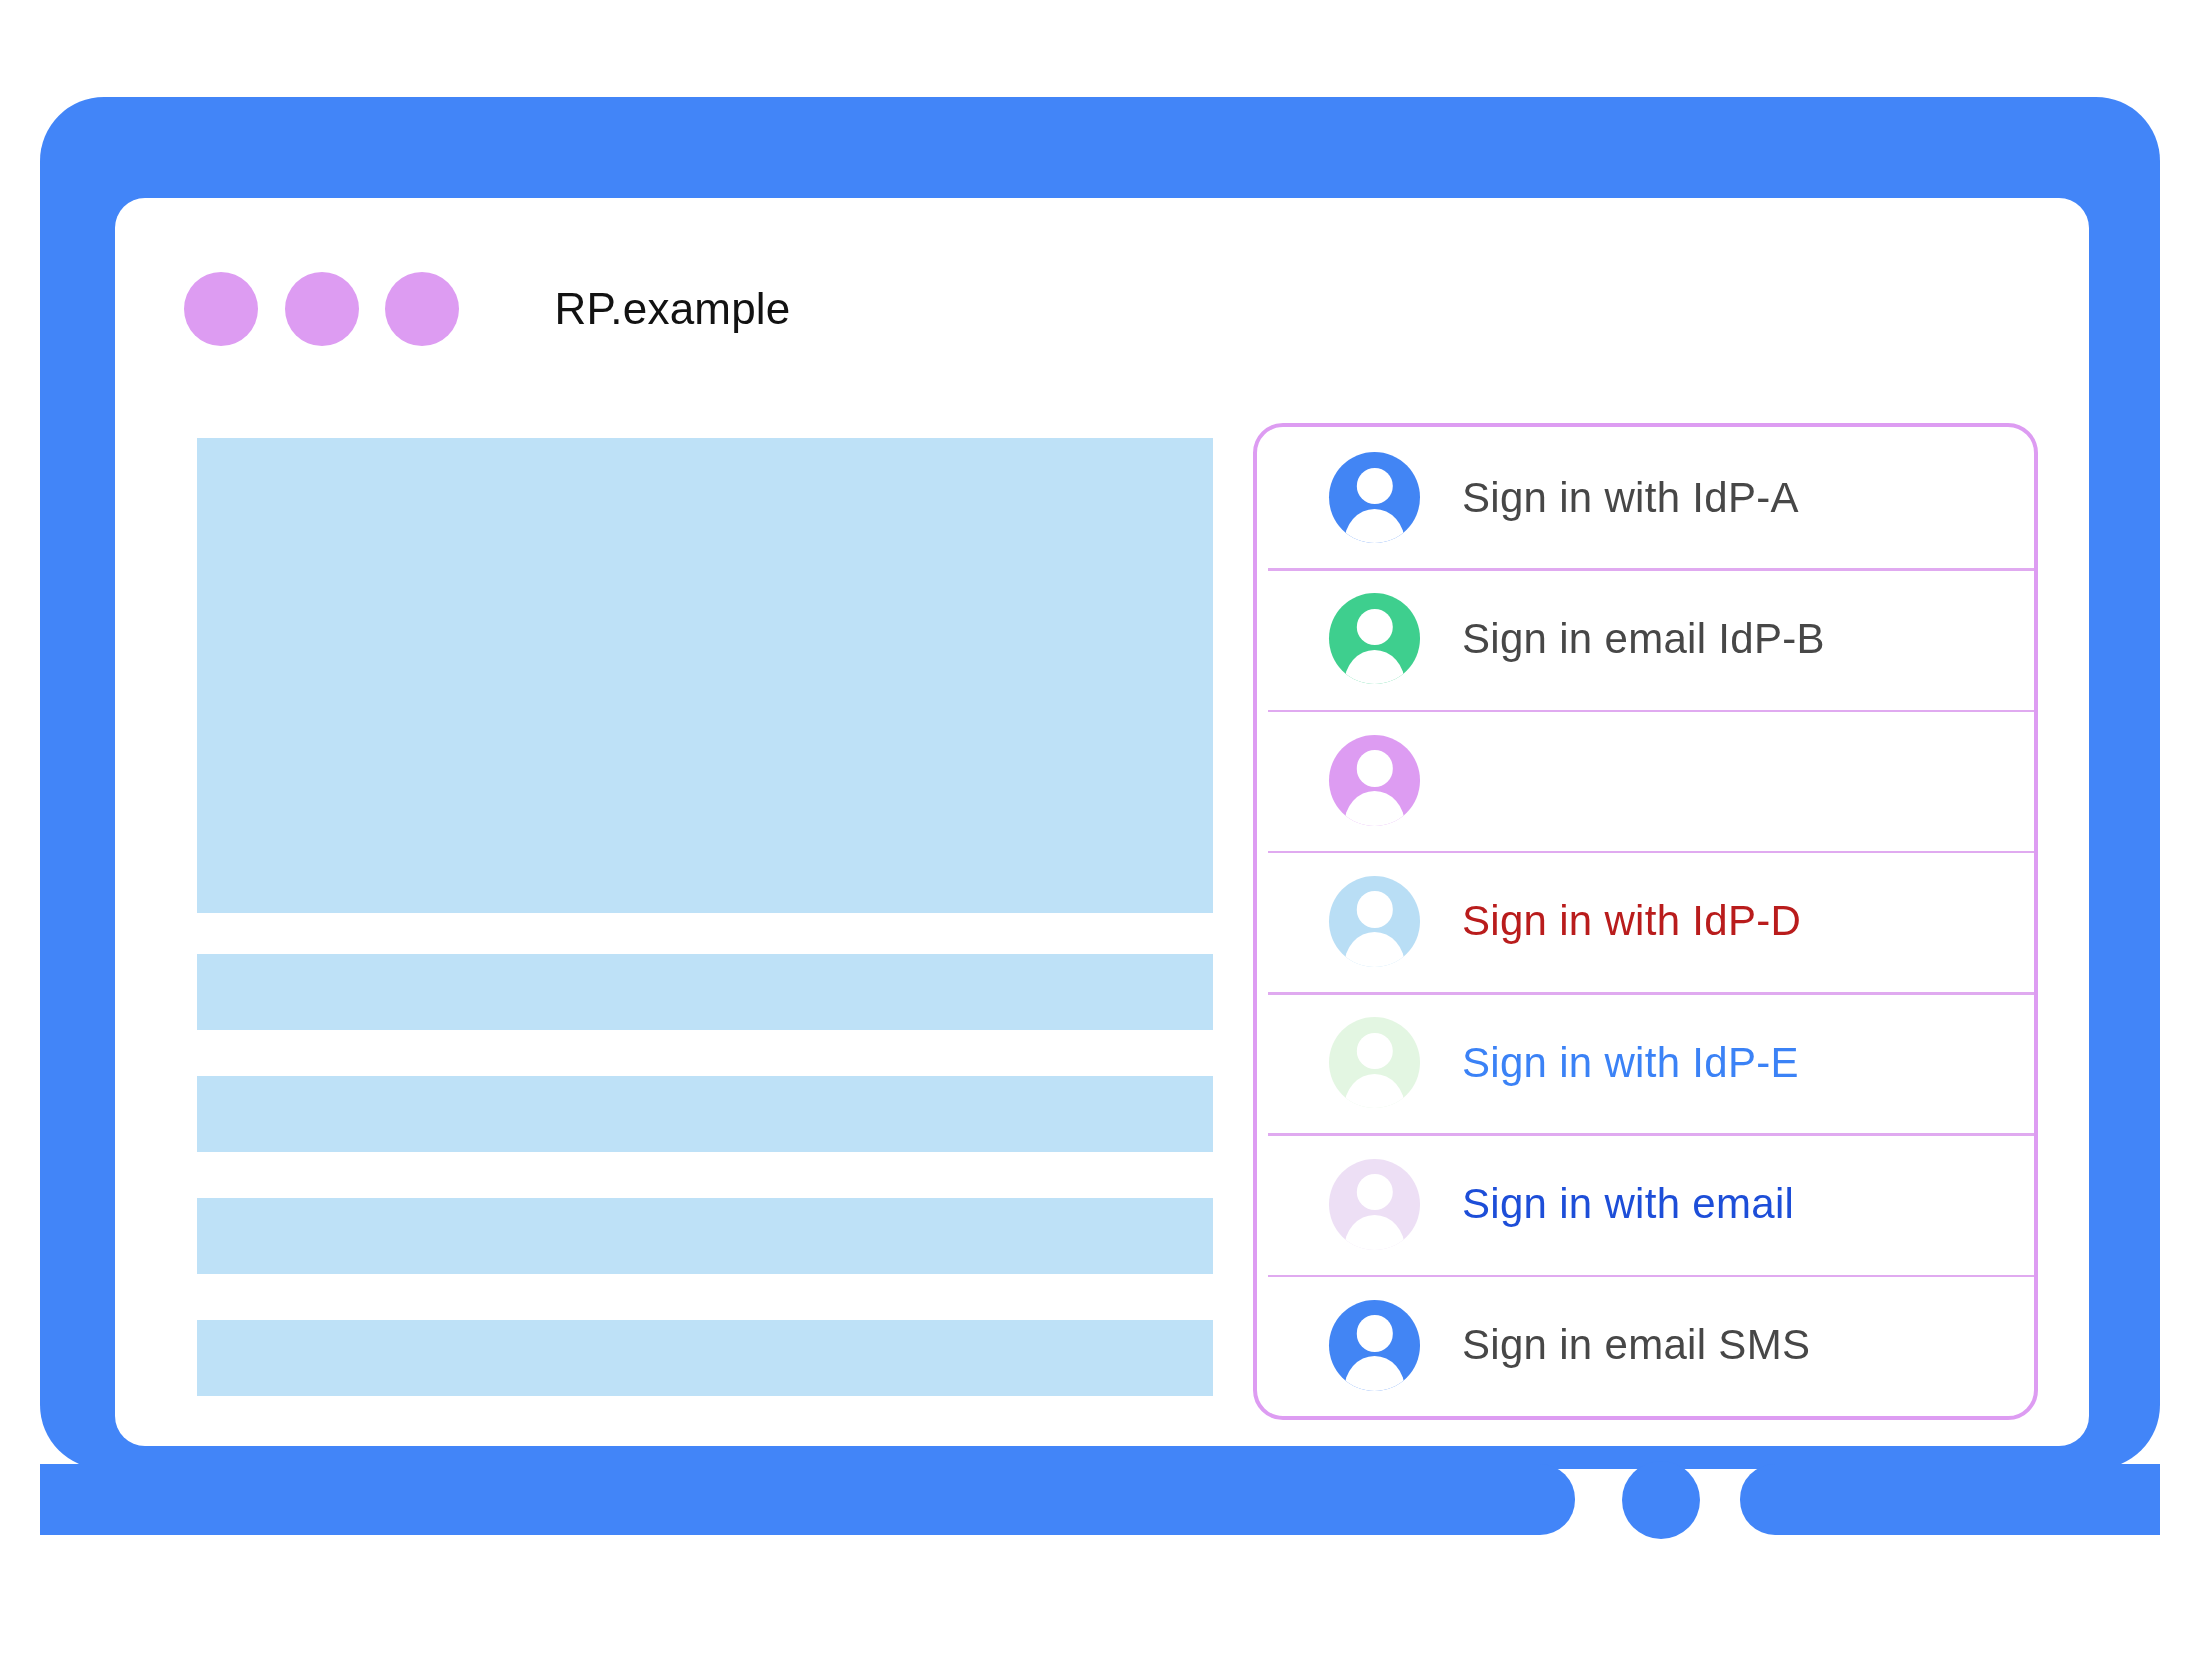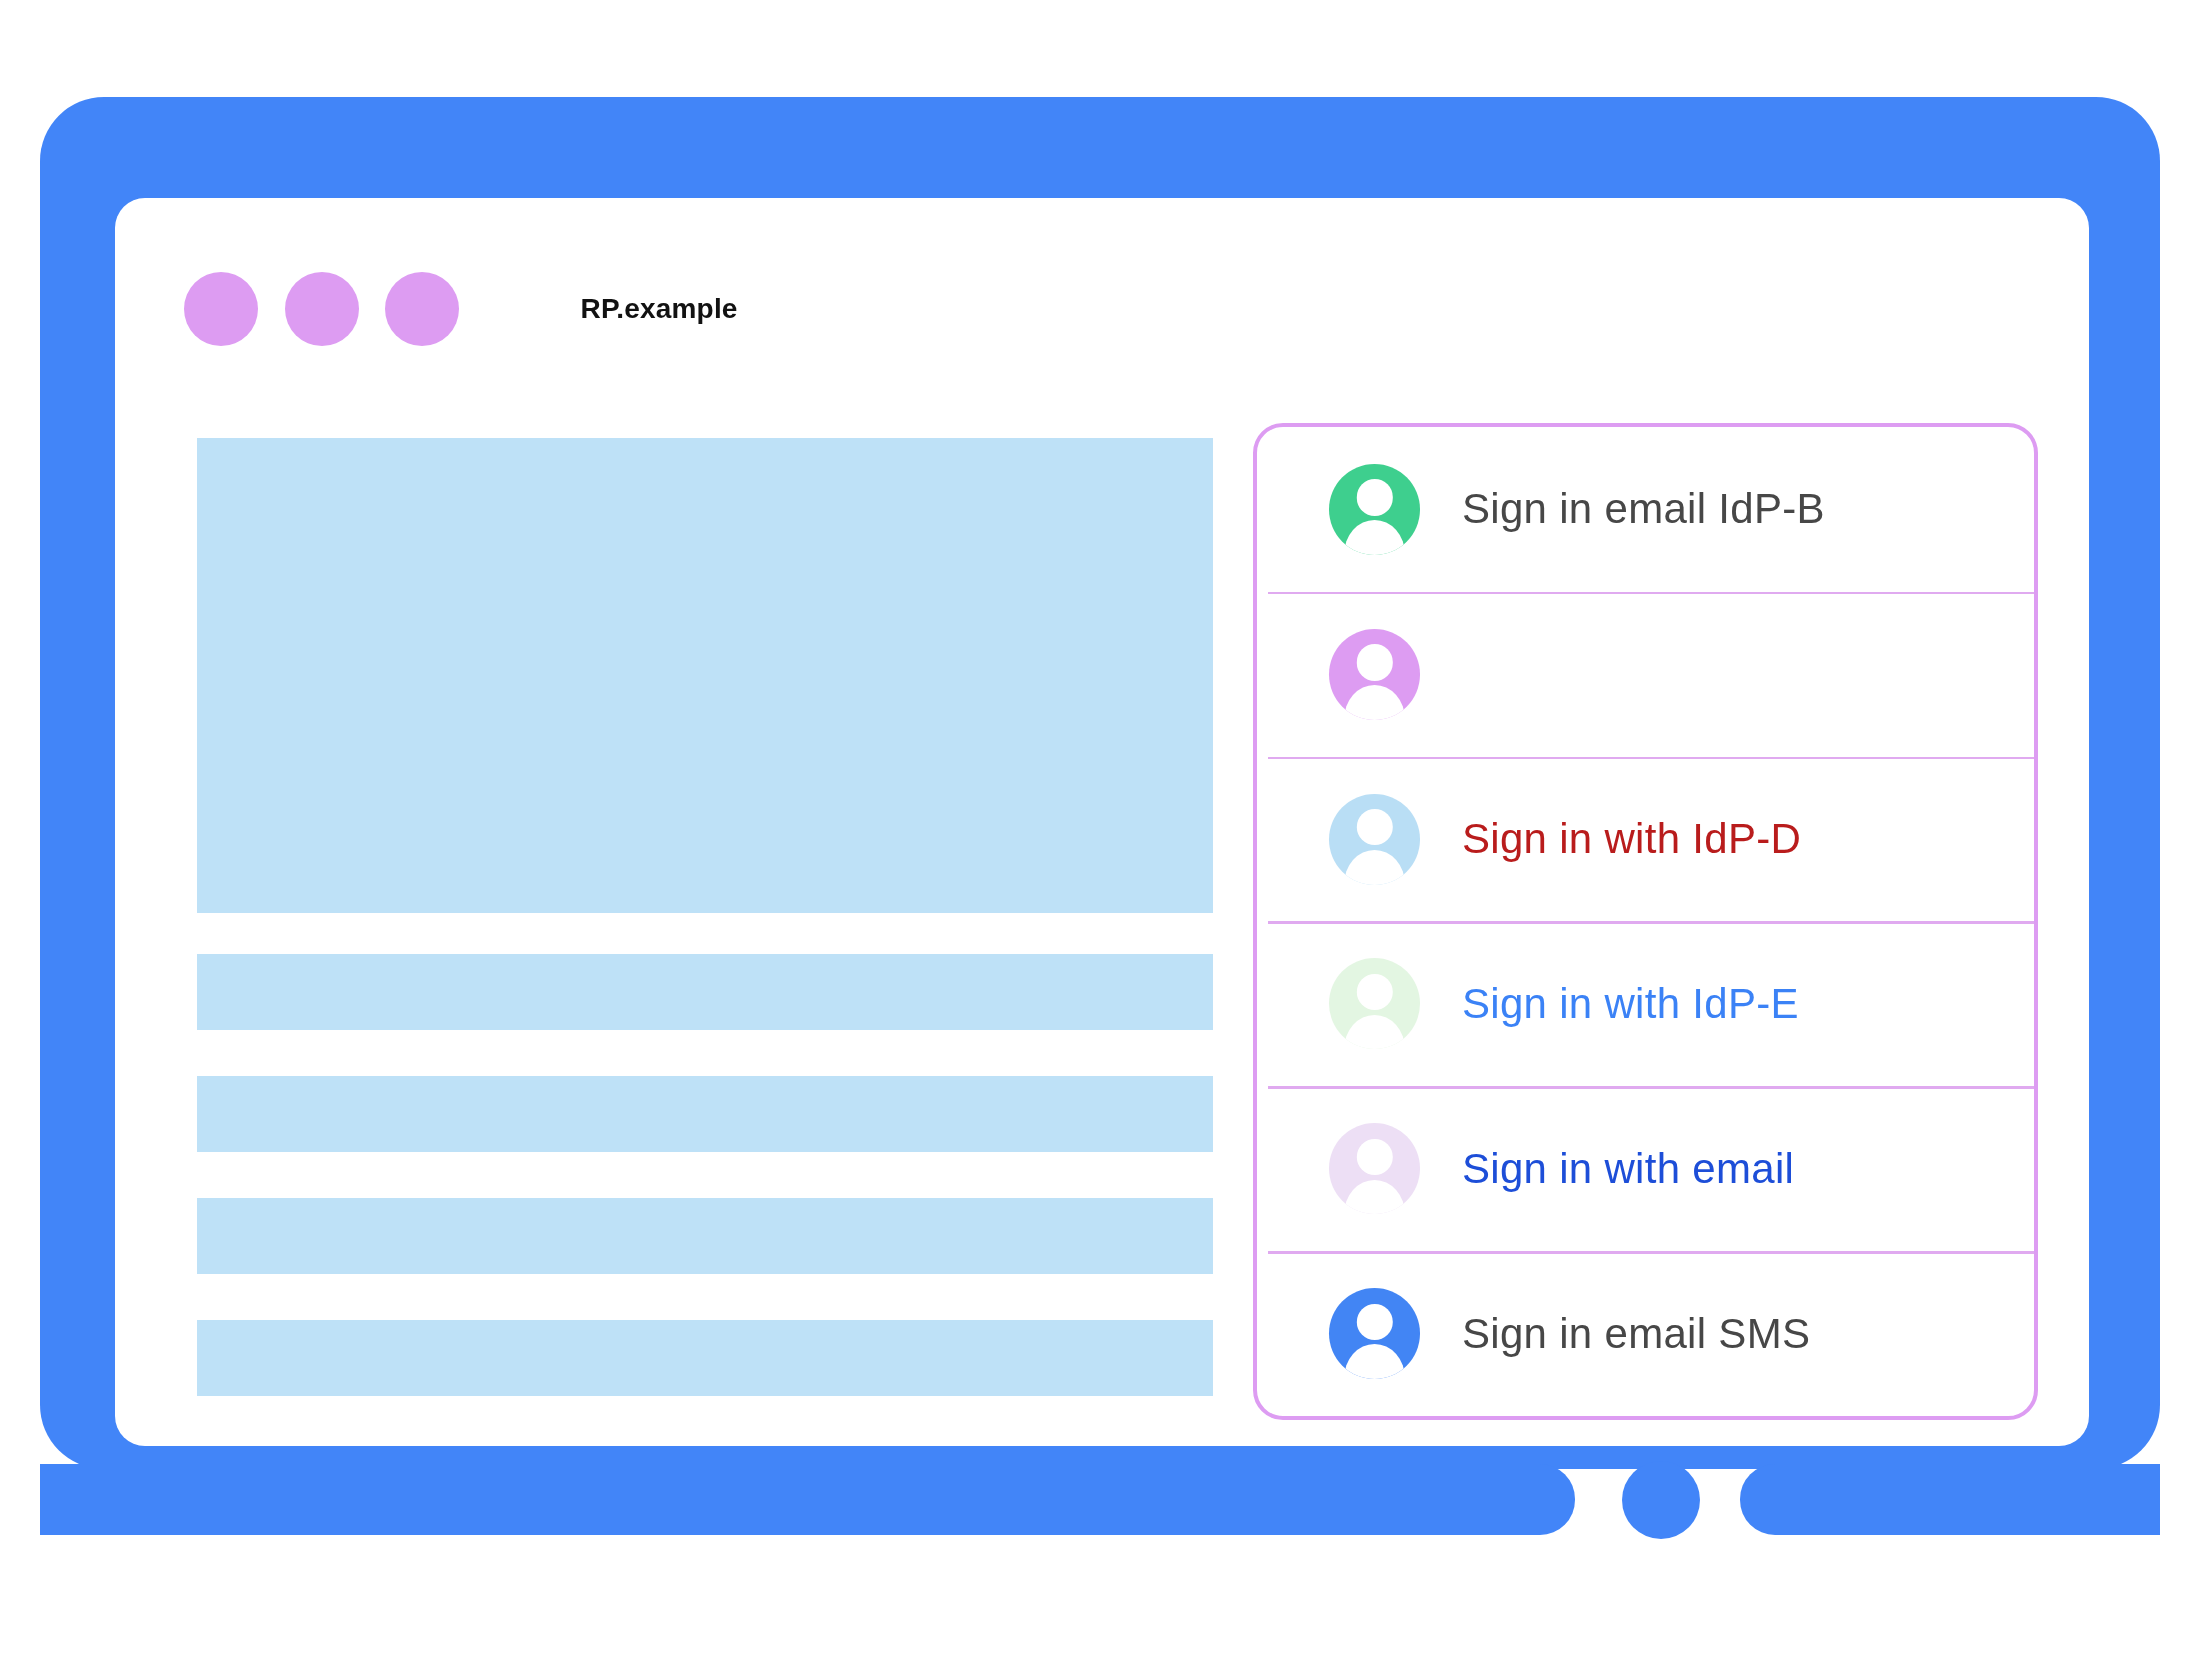--- a/index.html
+++ b/index.html
@@ -72,24 +72,24 @@
     height: 81px;
   }
   .title-dot {
     width: 74px;
     height: 74px;
     border-radius: 50%;
     background: #dd9cf2;
     margin-right: 26.5px;
   }
   #page-title {
-    margin-left: 95px;
-    font-size: 28px;
+    margin-left: 69px;
+    font-size: 44px;
     color: #121212;
-    font-weight: 700;
+    font-weight: 400;
     white-space: nowrap;
     letter-spacing: 0.2px;
   }
 
   
   #content-placeholders {
     position: absolute;
     left: 197px;
     top: 438px;
     width: 1016px;
@@ -190,20 +190,27 @@
 <div id="content-placeholders">
   <div class="placeholder-block placeholder-hero"></div>
   <div class="placeholder-block placeholder-line"></div>
   <div class="placeholder-block placeholder-line"></div>
   <div class="placeholder-block placeholder-line"></div>
   <div class="placeholder-block placeholder-line"></div>
 </div>
 
 <div id="account-dialog">
     <div class="account-row">
+      <span class="avatar" style="background: rgb(66, 133, 244);">
+        <span class="av-head"></span>
+        <span class="av-body"></span>
+      </span>
+      <span class="account-label" style="color: rgb(71, 71, 71);">Sign in with IdP-A</span>
+    </div>
+    <div class="account-row">
       <span class="avatar" style="background: rgb(62, 207, 142);">
         <span class="av-head"></span>
         <span class="av-body"></span>
       </span>
       <span class="account-label" style="color: rgb(71, 71, 71);">Sign in email IdP-B</span>
     </div>
     <div class="account-row">
       <span class="avatar" style="background: rgb(221, 156, 242);">
         <span class="av-head"></span>
         <span class="av-body"></span>

